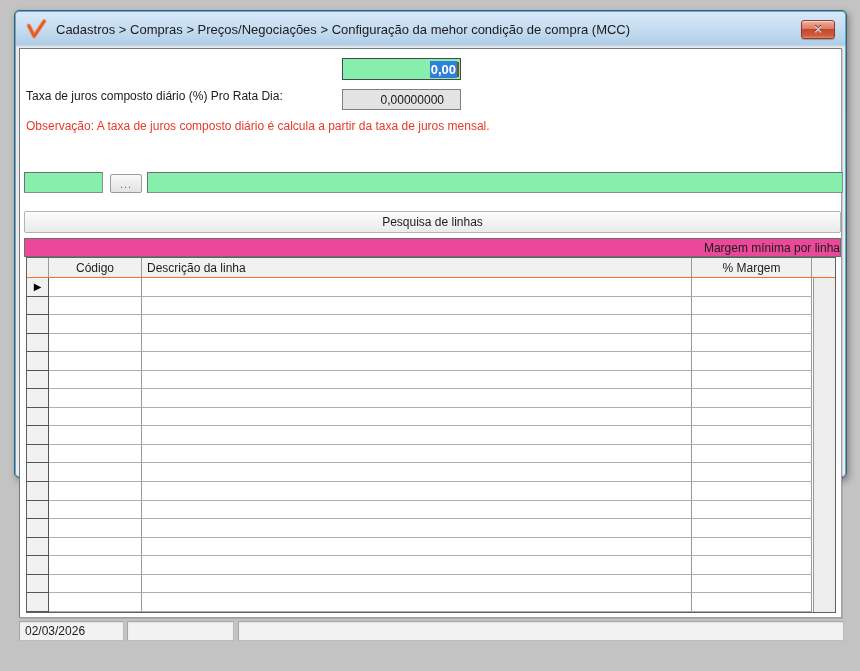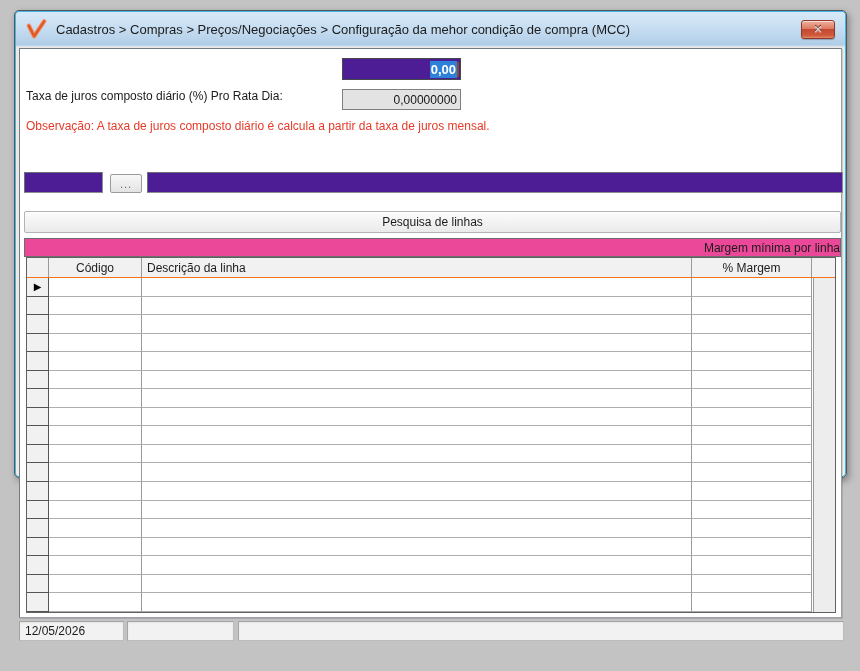--- a/index.html
+++ b/index.html
@@ -47,31 +47,31 @@
     border:1px solid #9aa0a6; border-top-color:#737b82; border-left-color:#737b82;
     box-shadow:1px 1px 0 rgba(0,0,0,.12);
   }
   .lbl { position:absolute; left:6px; white-space:nowrap; }
   .lbl-rate1 { top:9px; }
   .lbl-rate2 { top:40px; }
   .observation { position:absolute; left:6px; top:70px; color:var(--observation-text,#e63a28); white-space:nowrap; }
   .lbl-branch { top:103px; }
 
   .field {
-    position:absolute; height:21px; background:#4c1d95;
+    position:absolute; height:21px; background:#86efac;
     border:1px solid #8a8e93; border-top-color:#6d7176; border-left-color:#6d7176;
     display:flex; align-items:center;
   }
   .rate1 { left:322px; top:9px; width:119px; height:22px;
     border:1px solid #45484c; justify-content:flex-end; padding-right:1px;
     font-size:13px; font-weight:bold; }
   .rate1 .sel { background:var(--selection,#2f80d8); color:#fff; padding:1px 1px; }
   .caret { width:2px; height:15px; background:#8c4a20; }
   .rate2 { left:322px; top:40px; width:119px;
-    background:#e3e3e3; border-color:#7c7f83; justify-content:flex-end; padding-right:3px;
+    background:#e3e3e3; border-color:#7c7f83; justify-content:flex-end; padding-right:16px;
     color:#151515; }
 
   .branch-code { left:4px; top:123px; width:79px; }
   .branch-code input, .branch-name input {
     width:100%; height:100%; border:none; outline:none; background:transparent;
     font:inherit; padding:0 3px;
   }
   .lookup-btn {
     position:absolute; left:90px; top:125px; width:32px; height:19px;
     background:linear-gradient(#f8f8f8,#e3e3e3);
@@ -344,18 +344,18 @@
     <div class="cell c-marg"></div>
     <div class="cell c-fill"></div>
   </div>
 <div class="vscroll"></div>
       </div>
     </div>
 
   </div>
 
   <div class="statusbar">
-    <div class="seg seg1">12/05/2026</div>
+    <div class="seg seg1">02/03/2026</div>
     <div class="seg seg2"></div>
     <div class="seg seg3"></div>
   </div>
 
 </div>
 
 </body></html>

